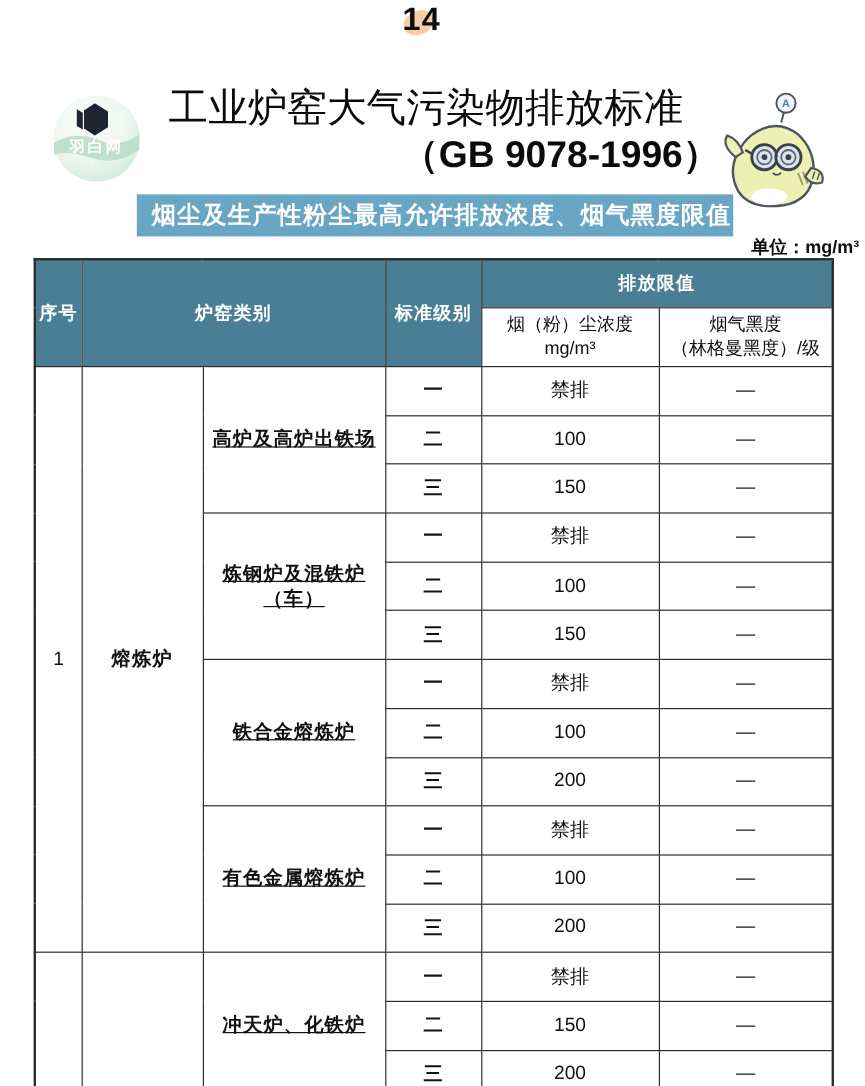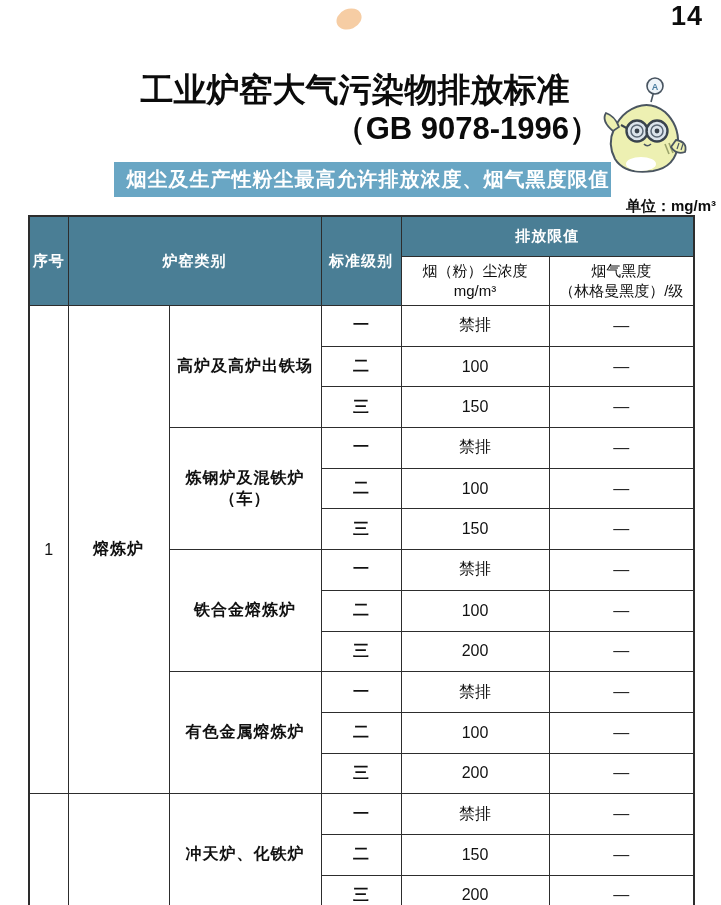--- a/index.html
+++ b/index.html
@@ -12,21 +12,21 @@
     background: #ffffff;
     overflow: hidden;
     font-family: "Liberation Sans", sans-serif;
     color: #111;
   }
 
   
   .page-number-wrap {
     position: absolute;
     top: 1px; left: 0; right: 18px;
-    text-align: right;
+    text-align: center;
     height: 36px;
   }
   .page-number-blob {
     position: absolute;
     left: 50%; top: 8px;
     width: 26px; height: 20px;
     margin-left: -16px;
     background: #f6cda4;
     border-radius: 50%;
     transform: rotate(-24deg);
@@ -49,21 +49,21 @@
   
   .title-block {
     position: absolute;
     left: 110px; top: 70px;
     width: 490px;
     text-align: center;
     color: #0b0b0b;
   }
   .title-line1 {
     font-size: 33px;
-    font-weight: bold;
+    font-weight: normal;
     line-height: 40px;
     white-space: nowrap;
   }
   .title-line2 {
     font-size: 31px;
     font-weight: bold;
     line-height: 38px;
     white-space: nowrap;
     text-align: right;
   }
@@ -131,35 +131,52 @@
   th.subhead {
     background: #ffffff;
     color: #0d0d0d;
     font-size: 15px;
     font-weight: normal;
     line-height: 1.35;
   }
   table.std tbody tr { height: 40.7px; }
   td.cell-seq      { font-size: 16px; font-weight: 400; }
   td.cell-category { font-size: 16px; font-weight: 600; letter-spacing: 1px; }
-  td.cell-sub      { font-size: 16px; font-weight: 600; letter-spacing: 1px; }
+  td.cell-sub      { font-size: 16px; font-weight: 600; letter-spacing: 1px; text-decoration: underline; }
   td.cell-level    { font-size: 16px; font-weight: 600; }
   td.cell-dust     { font-size: 16px; font-weight: 400; }
   td.cell-black    { font-size: 16px; font-weight: 400; color: #222; }
 </style>
 </head>
 <body>
 
 <div class="page">
 
   <div class="page-number-wrap">
     <span class="page-number-blob"></span>
     <span class="page-number">14</span>
   </div>
 
+  <div class="logo">
+    <svg width="73" height="73" viewBox="0 0 73 73">
+      <defs>
+        <radialGradient id="logoBg" cx="40%" cy="30%" r="80%">
+          <stop offset="0%" stop-color="#fbfdfc"></stop>
+          <stop offset="55%" stop-color="#eef7f1"></stop>
+          <stop offset="100%" stop-color="#cfe8da"></stop>
+        </radialGradient>
+      </defs>
+      <circle cx="36.5" cy="36.5" r="36" fill="url(#logoBg)"></circle>
+      <path d="M1 40 Q18 30 36 37 Q56 45 72 33 L72 46 Q52 60 30 52 Q12 46 1 50 Z" fill="#b5ddc6" opacity="0.85"></path>
+      <path d="M26 13 l9 -6 11 7 0 13 -11 7 -9 -6 Z" fill="#1d2530"></path>
+      <path d="M20 12 l5 3 0 14 -5 -3 Z" fill="#1d2530"></path>
+      <text x="36.5" y="48" text-anchor="middle" font-size="13" font-weight="bold" fill="#ffffff" letter-spacing="2">羽白网</text>
+      <text x="36.5" y="58" text-anchor="middle" font-size="5.5" fill="#dff2e7" letter-spacing="3">YUBAI</text>
+    </svg>
+  </div>
 
   <div class="title-block">
     <div class="title-line1">工业炉窑大气污染物排放标准</div>
     <div class="title-line2">（GB 9078-1996）</div>
   </div>
 
   <div class="mascot">
     <svg width="102" height="110" viewBox="0 0 102 110">
 
       <line x1="56" y1="28" x2="59" y2="17" stroke="#47535f" stroke-width="1.6"></line>

